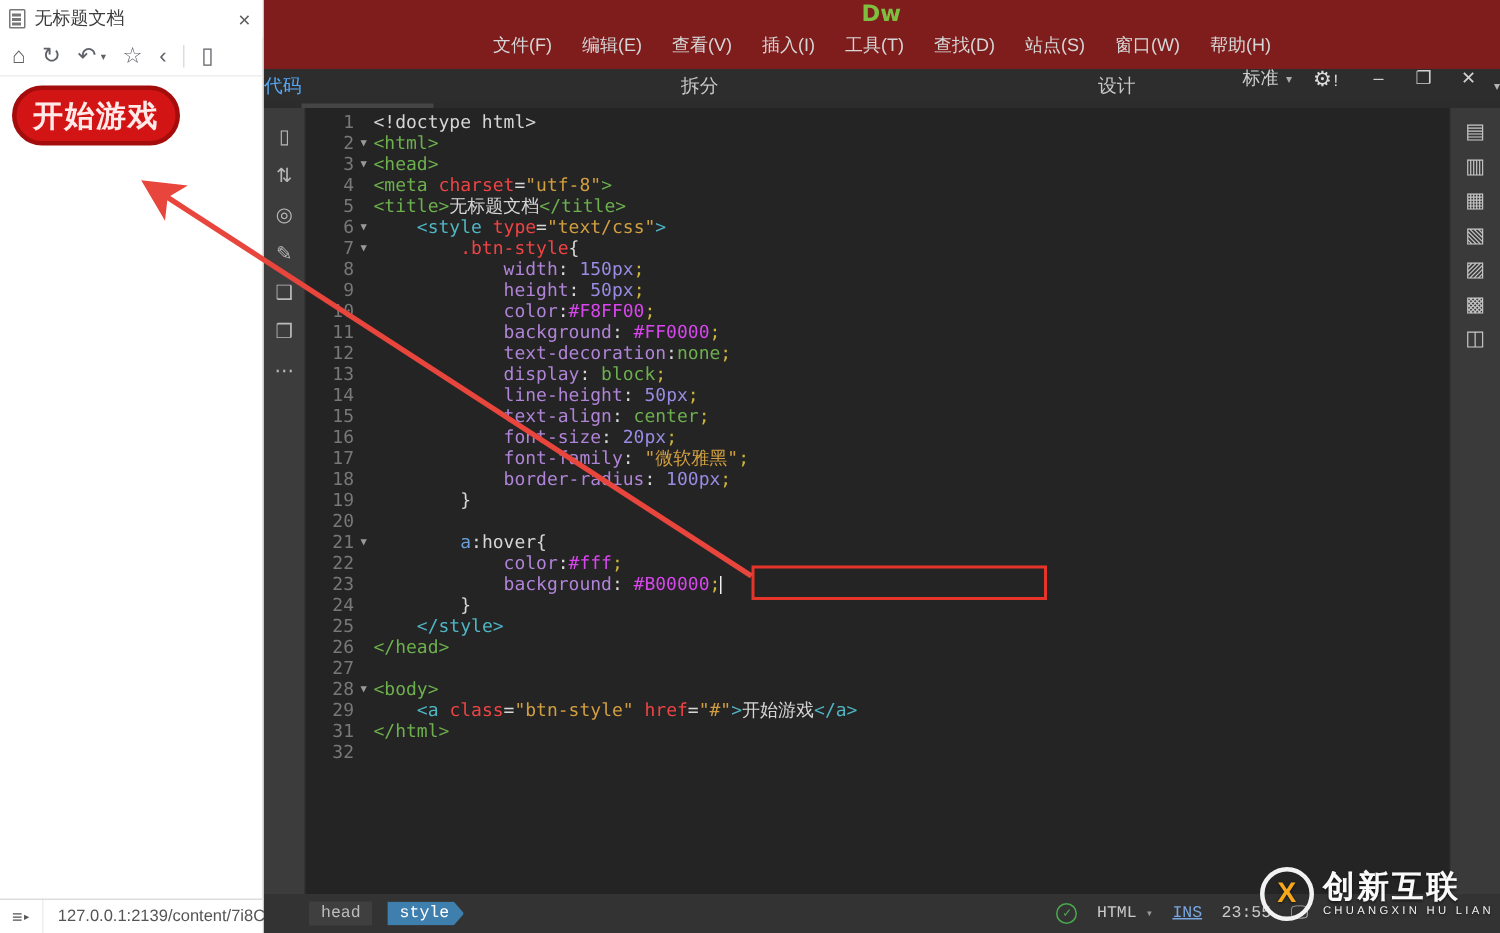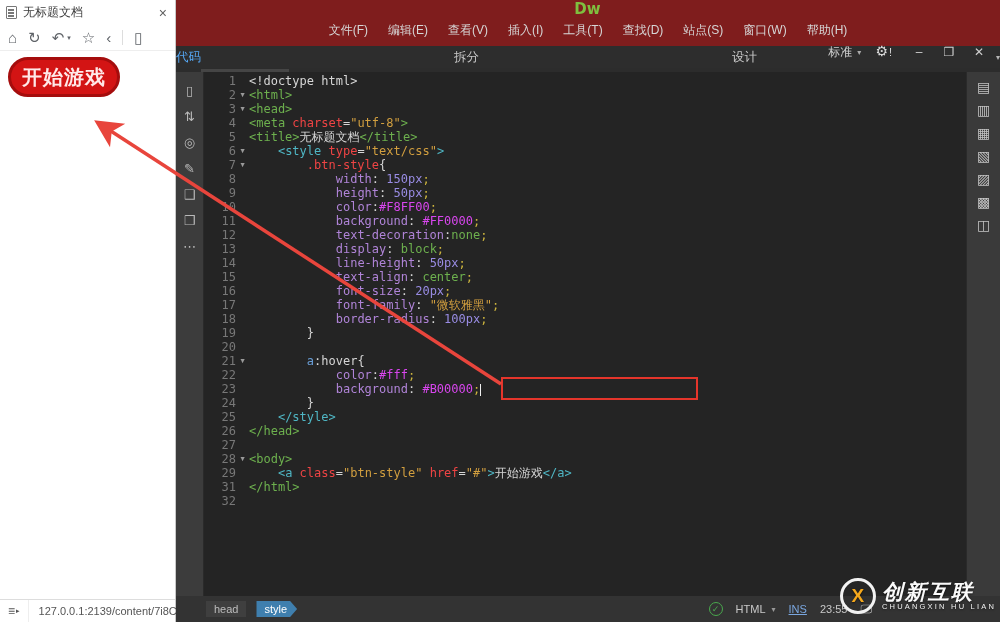--- a/index.html
+++ b/index.html
@@ -25,21 +25,21 @@
   .b-status .menu-ic { font-size:12px; color:#555; padding:0 8px; border-right:1px solid #eee; height:100%; display:flex; align-items:center; }
   .b-status .menu-ic b { font-size:7px; margin-left:1px; }
   .b-status .url { padding-left:10px; white-space:nowrap; }
 
   
   .dw { position:absolute; left:176px; top:0; width:824px; height:622px; background:#2b2b2b; }
   .titlebar { height:46px; background:#7f1d1d; display:flex; align-items:center; color:#d6d6d6; font-size:12px;flex-direction:column; }
   .dw-logo { color:#7fbf3f; font-weight:bold; font-size:15px; padding:0 10px 0 9px; font-family:"DejaVu Sans",sans-serif; }
   .menus { display:flex; gap:2px; }
   .menus span { padding:4px 9px; cursor:pointer; }
-  .title-right { margin-left:auto; display:flex; gap:14px; padding-right:8px; }
+  .title-right { margin-left:auto; display:flex; align-items:center; gap:14px; padding-right:8px; }
   .workspace { display:flex; align-items:center; gap:5px; color:#cfcfcf; cursor:pointer; }
   .workspace .caret { font-size:8px; color:#aaa; }
   .gear { color:#dcdcdc; font-size:14px; cursor:pointer; }
   .gear i { font-style:normal; font-size:11px; margin-left:1px; }
   .winbtns { display:flex; gap:4px; }
   .winbtns span { width:26px; height:18px; display:flex; align-items:center; justify-content:center; color:#d0d0d0; font-size:12px; cursor:pointer; }
   .modebar { height:22px; background:#2d2d2d; display:flex; align-items:center; justify-content:space-between; gap:26px; font-size:12.5px; color:#c8c8c8; }
   .modebar .mode { cursor:pointer; }
   .modebar .mode.active { color:#56a8f5; }
   .modebar .caret { font-size:8px; color:#b5b5b5; margin-left:-14px; cursor:pointer; }
@@ -58,21 +58,21 @@
   .rightrail { width:34px; background:#3a3a3a; border-left:1px solid #2a2a2a; display:flex; flex-direction:column; align-items:center; padding-top:8px; gap:9px; color:#c4c4c4; font-size:14px; }
   .rightrail .ric { cursor:pointer; line-height:1; }
 
   
   .c-p  { color:#d6d6d6; } .c-tg { color:#6db04e; } .c-tc { color:#4fb6c4; }
   .c-at { color:#ef4444; } .c-st { color:#d29f3f; } .c-pr { color:#b084d8; }
   .c-nu { color:#998ce4; } .c-se { color:#cdb53e; } .c-kw { color:#6db04e; }
   .c-hx { color:#d946ef; } .c-sa { color:#6a9fd8; }
   .c-cur { display:inline-block; width:1px; height:12px; background:#f0f0f0; vertical-align:middle; }
 
-  .dw-status { position:absolute; left:0; bottom:0; width:100%; height:26px; background:#333; display:flex; padding:0 8px 0 30px; }
+  .dw-status { position:absolute; left:0; bottom:0; width:100%; height:26px; background:#333; display:flex; padding:0 8px 0 30px;font-family:Liberation Mono, monospace; }
   .tagsel { display:flex; gap:10px; align-items:center; }
   .tagsel .tg1 { background:#3f3f3f; color:#bdbdbd; font-size:11px; padding:2px 8px; cursor:pointer; }
   .tagsel .tg2 { background:#3f7fae; color:#fff; font-size:11px; padding:2px 10px 2px 8px; cursor:pointer;
                  clip-path:polygon(0 0, calc(100% - 7px) 0, 100% 50%, calc(100% - 7px) 100%, 0 100%); }
   .status-right { margin-left:auto; display:flex; align-items:center; gap:13px; color:#c9c9c9; font-size:11px; padding-right:120px; }
   .okcheck { width:14px; height:14px; border-radius:50%; border:1.5px solid #49a94d; color:#49a94d; font-size:9px; display:flex; align-items:center; justify-content:center; }
   .doctype { display:flex; align-items:center; gap:6px; cursor:pointer; }
   .doctype .caret { font-size:8px; color:#999; }
   .ins { color:#7aa7e0; text-decoration:underline; cursor:pointer; }
   .devices { font-size:12px; color:#c9c9c9; cursor:pointer; }
@@ -80,21 +80,21 @@
   
   .redbox { position:absolute; left:501px; top:377px; width:197px; height:23px; border:2px solid #e5352b; z-index:30; }
   #arrow-svg { position:absolute; left:0; top:0; width:1000px; height:622px; pointer-events:none; z-index:31; }
 
   
   .watermark { position:absolute; right:4px; bottom:8px; display:flex; align-items:center; gap:6px; z-index:40;
                text-shadow:0 1px 2px rgba(0,0,0,.55); }
   .wm-logo { width:36px; height:36px; border-radius:50%; border:3px solid #f2f2f2; display:flex; align-items:center; justify-content:center;
              color:#f5a81c; font-weight:bold; font-size:19px; background:rgba(40,40,40,.25); }
   .wm-text { display:flex; flex-direction:column; line-height:1.05; }
-  .wm-cn { color:#fafafa; font-weight:bold; font-size:21px; letter-spacing:2px;font-style:italic; }
+  .wm-cn { color:#fafafa; font-weight:bold; font-size:21px; letter-spacing:2px; }
   .wm-en { color:#f3f3f3; font-size:7.5px; letter-spacing:2.2px; }
 </style>
 </head>
 <body>
 
 <div id="stage">
 
   <div class="browser">
     <div class="b-tabbar">
       <span class="b-tab-icon"></span>

